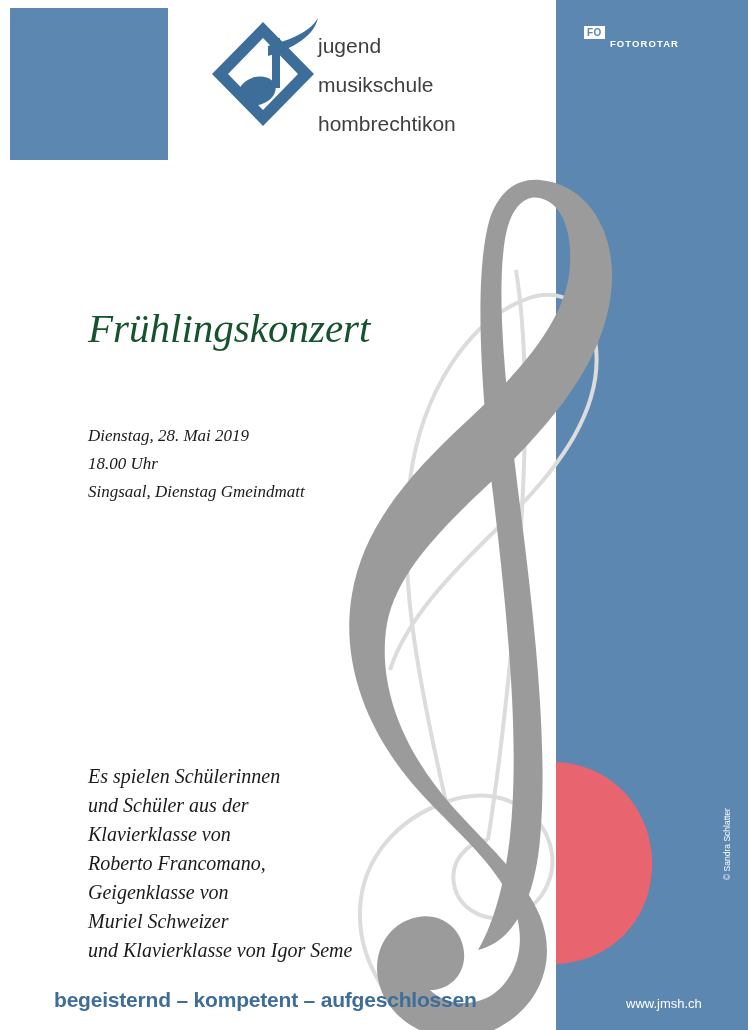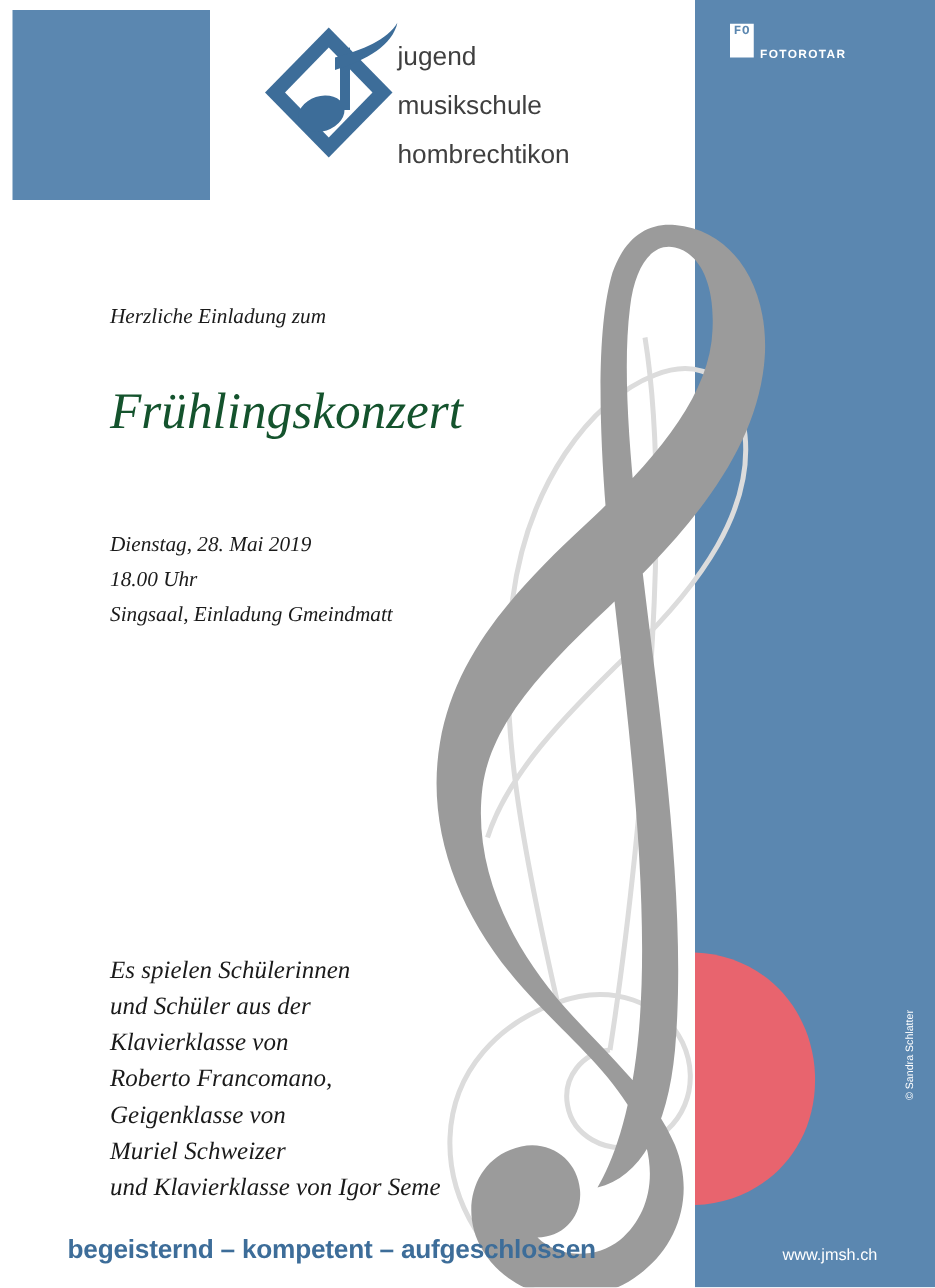--- a/index.html
+++ b/index.html
@@ -40,25 +40,25 @@
     left: 584px;
     top: 16px;
     display: flex;
     align-items: center;
     gap: 5px;
     z-index: 40;
   }
   .fotorotar .fo-box {
     background: #ffffff;
     color: #5b87b0;
-    font-family: Liberation Mono, monospace;
+    font-family: Liberation Sans, sans-serif;
     font-size: 10px;
     font-weight: bold;
     letter-spacing: 0.5px;
-    padding: 1px 3px 15px 3px;
+    padding: 1px 3px 1px 3px;
     line-height: 11px;
   }
   .fotorotar .fo-word {
     color: #ffffff;
     font-family: "Liberation Sans", sans-serif;
     font-size: 9.5px;
     font-weight: bold;
     letter-spacing: 1.1px;
     margin-top: 22px;
   }
@@ -238,26 +238,25 @@
                C294,754 272,792 238,800
                C250,780 264,742 270,686
                C280,594 268,472 254,352
                C240,232 234,122 250,68
                C260,40 278,28 300,30 Z"></path>
     </g>
 
     <path d="M316,612 C370,614 410,656 412,710 C414,768 372,812 316,814 Z" fill="#e8646e"></path>
   </svg>
 
-  <div class="invite">Herzliche Einladung zum</div>
   <div class="title">Frühlingskonzert</div>
   <div class="details">
     <div>Dienstag, 28. Mai 2019</div>
     <div>18.00 Uhr</div>
-    <div>Singsaal, Einladung Gmeindmatt</div>
+    <div>Singsaal, Dienstag Gmeindmatt</div>
   </div>
 
   <div class="performers">
     <div>Es spielen Schülerinnen</div>
     <div>und Schüler aus der</div>
     <div>Klavierklasse von</div>
     <div>Roberto Francomano,</div>
     <div>Geigenklasse von</div>
     <div>Muriel Schweizer</div>
     <div>und Klavierklasse von Igor Seme</div>

